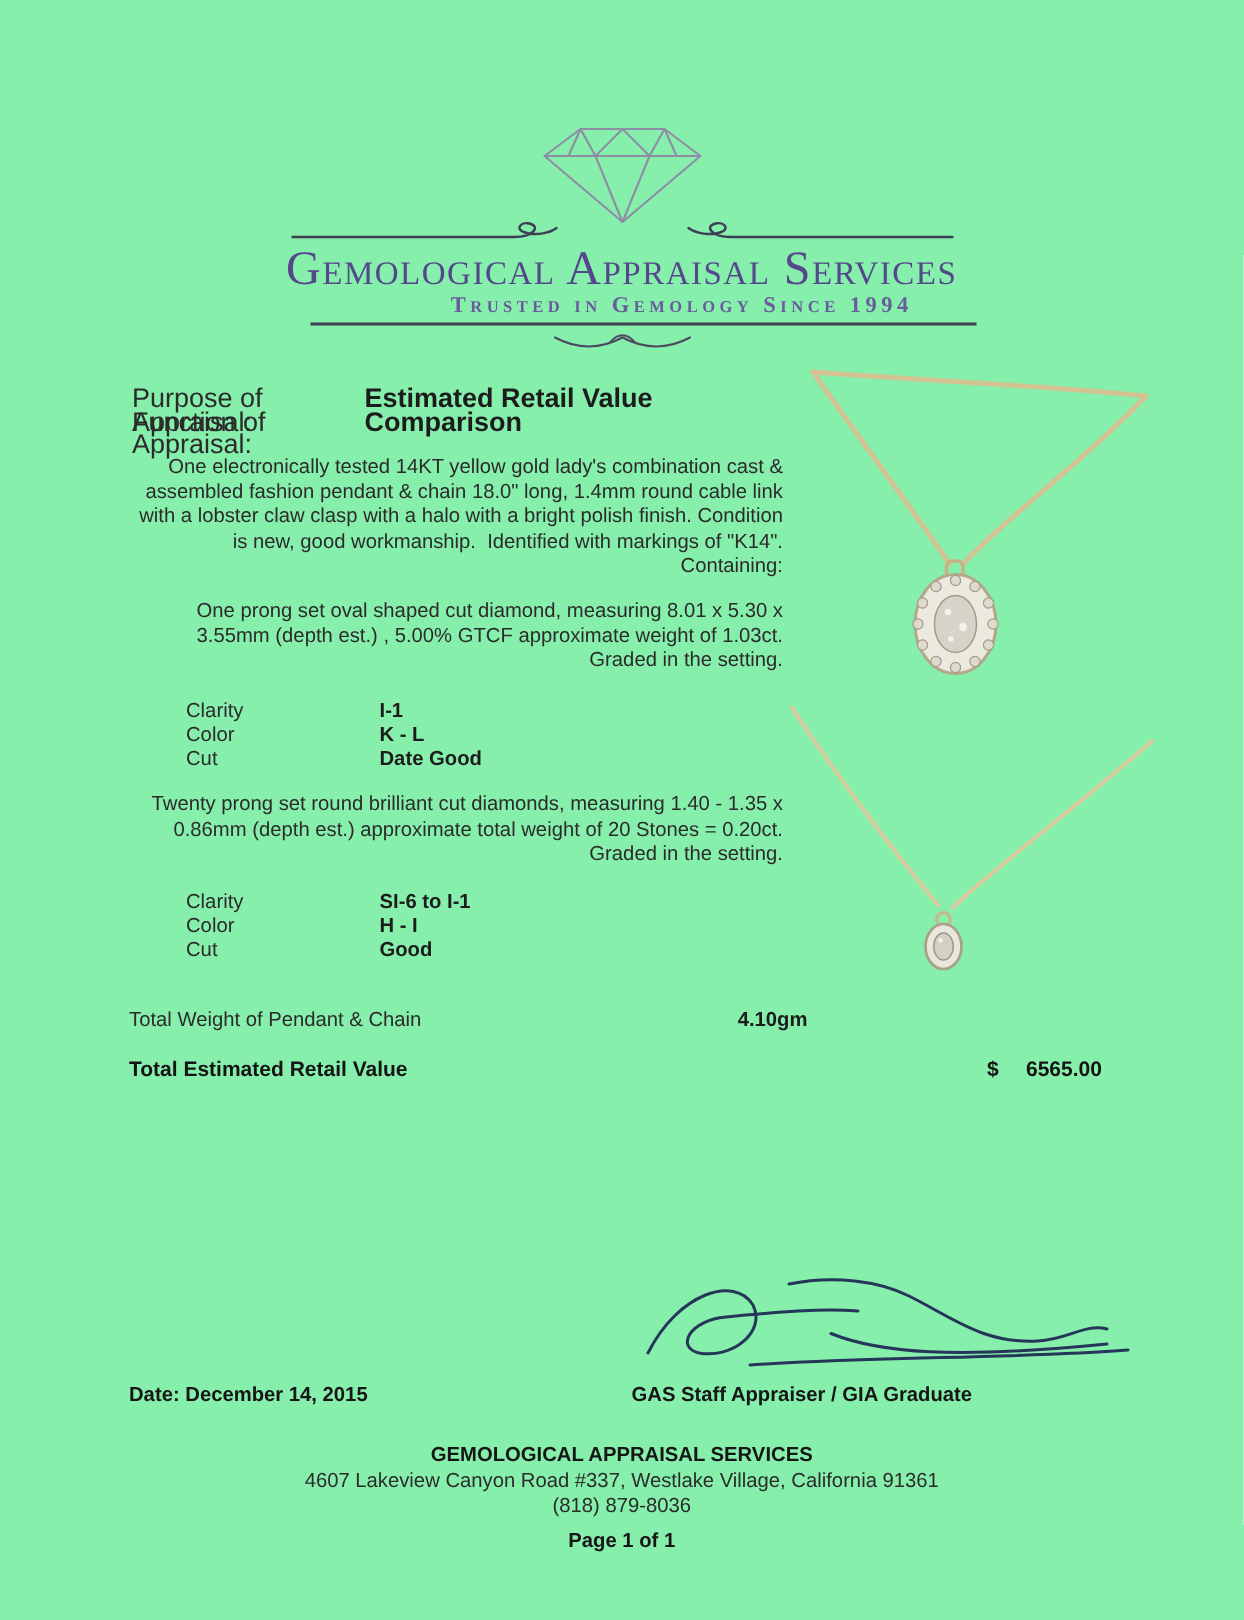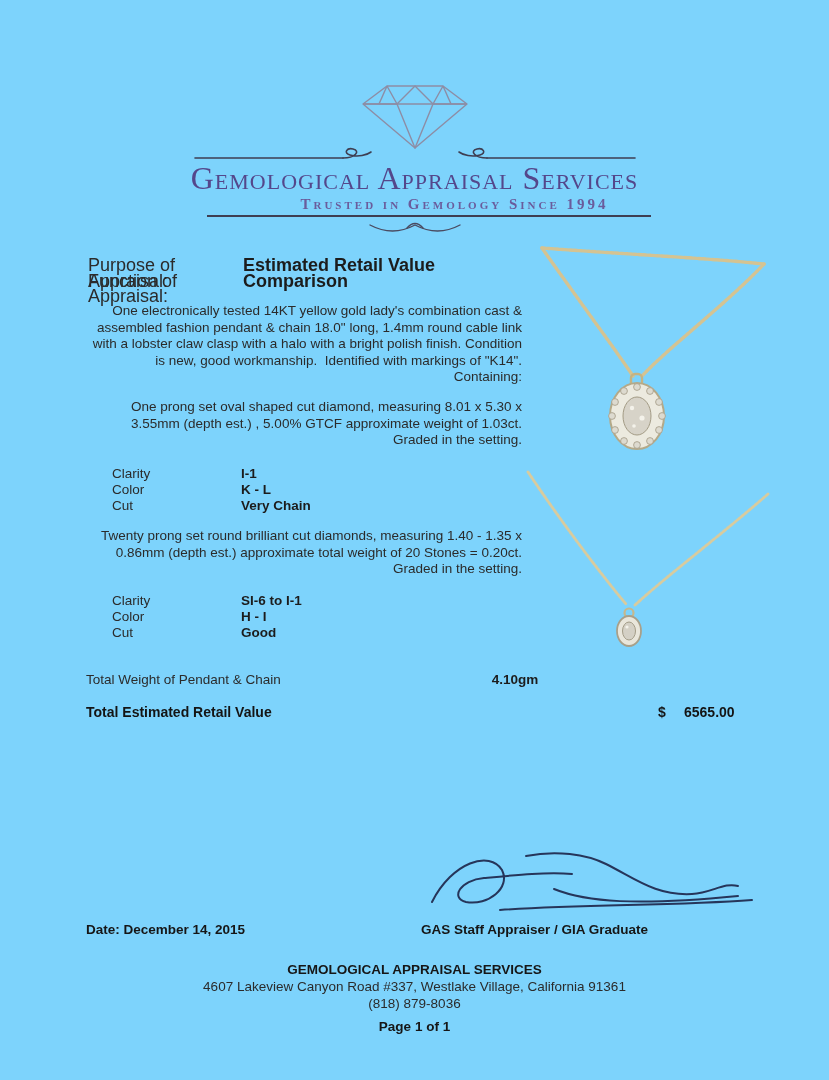--- a/index.html
+++ b/index.html
@@ -1,18 +1,18 @@
 <!DOCTYPE html>
 <html><head>
 <meta charset="utf-8">
 <style>
   html,body{margin:0;padding:0;background:#e9e9e9;}
   .page{
     position:relative;width:829px;height:1080px;margin:0 auto;
-    background:#7dd3fc;overflow:hidden;
+    background:#86efac;overflow:hidden;
     font-family:"Liberation Sans",sans-serif;color:#2b2b2b;
   }
   
   .logo-wrap{position:absolute;top:78px;left:0;width:100%;text-align:center;}
   .ornament-row{position:absolute;top:146px;left:50%;transform:translateX(-50%);}
   .brand-name{
     position:absolute;top:160px;left:0;width:100%;text-align:center;
     font-family:"Liberation Serif",serif;font-variant:small-caps;
     font-size:32px;letter-spacing:1px;color:#54478b;font-weight:500;
   }
@@ -21,21 +21,21 @@
     font-family:"Liberation Serif",serif;font-variant:small-caps;
     font-size:15px;letter-spacing:3px;color:#6a5c9c;font-weight:600;padding-left:40px;
   }
   .rule-bottom{position:absolute;top:215px;left:207px;width:444px;height:2px;background:#3e3e52;}
   .rule-flourish{position:absolute;top:219px;left:50%;transform:translateX(-50%);}
   
   .kv-row{position:absolute;left:88px;width:480px;display:flex;font-size:18px;line-height:15.5px;}
   .kv-row .k{width:155px;flex:0 0 155px;}
   .kv-row .v{font-weight:bold;color:#1c1c1c;}
   .para{position:absolute;left:86px;width:436px;font-size:13.5px;line-height:16.5px;white-space:pre-wrap;text-align:right;}
-  .grade-block{position:absolute;left:112px;width:400px;font-size:13.5px;line-height:15.8px;}
+  .grade-block{position:absolute;left:124px;width:400px;font-size:13.5px;line-height:15.8px;}
   .grade-row{display:flex;}
   .grade-row .k{width:129px;flex:0 0 129px;}
   .grade-row .v{font-weight:bold;color:#1c1c1c;}
   .total-row{position:absolute;left:86px;width:700px;font-size:13.5px;line-height:15.5px;}
   .total-row .k{display:inline-block;width:402px;}
   .total-row .v{font-weight:bold;color:#1c1c1c;}
   .retail-row{position:absolute;left:86px;width:700px;font-size:14px;font-weight:bold;color:#141414;}
   .retail-row .cur{position:absolute;left:572px;top:0;}
   .retail-row .amt{position:absolute;left:598px;top:0;}
   
@@ -107,21 +107,21 @@
     <div class="grade-row">
       <span class="k">Clarity</span>
       <span class="v">I-1</span>
     </div>
     <div class="grade-row">
       <span class="k">Color</span>
       <span class="v">K - L</span>
     </div>
     <div class="grade-row">
       <span class="k">Cut</span>
-      <span class="v">Very Chain</span>
+      <span class="v">Date Good</span>
     </div>
   </div>
 
   <div class="para" style="top:528px">Twenty prong set round brilliant cut diamonds, measuring 1.40 - 1.35 x 0.86mm (depth est.) approximate total weight of 20 Stones = 0.20ct. Graded in the setting.</div>
 
   <div class="grade-block" style="top:593px">
     <div class="grade-row">
       <span class="k">Clarity</span>
       <span class="v">SI-6 to I-1</span>
     </div>

